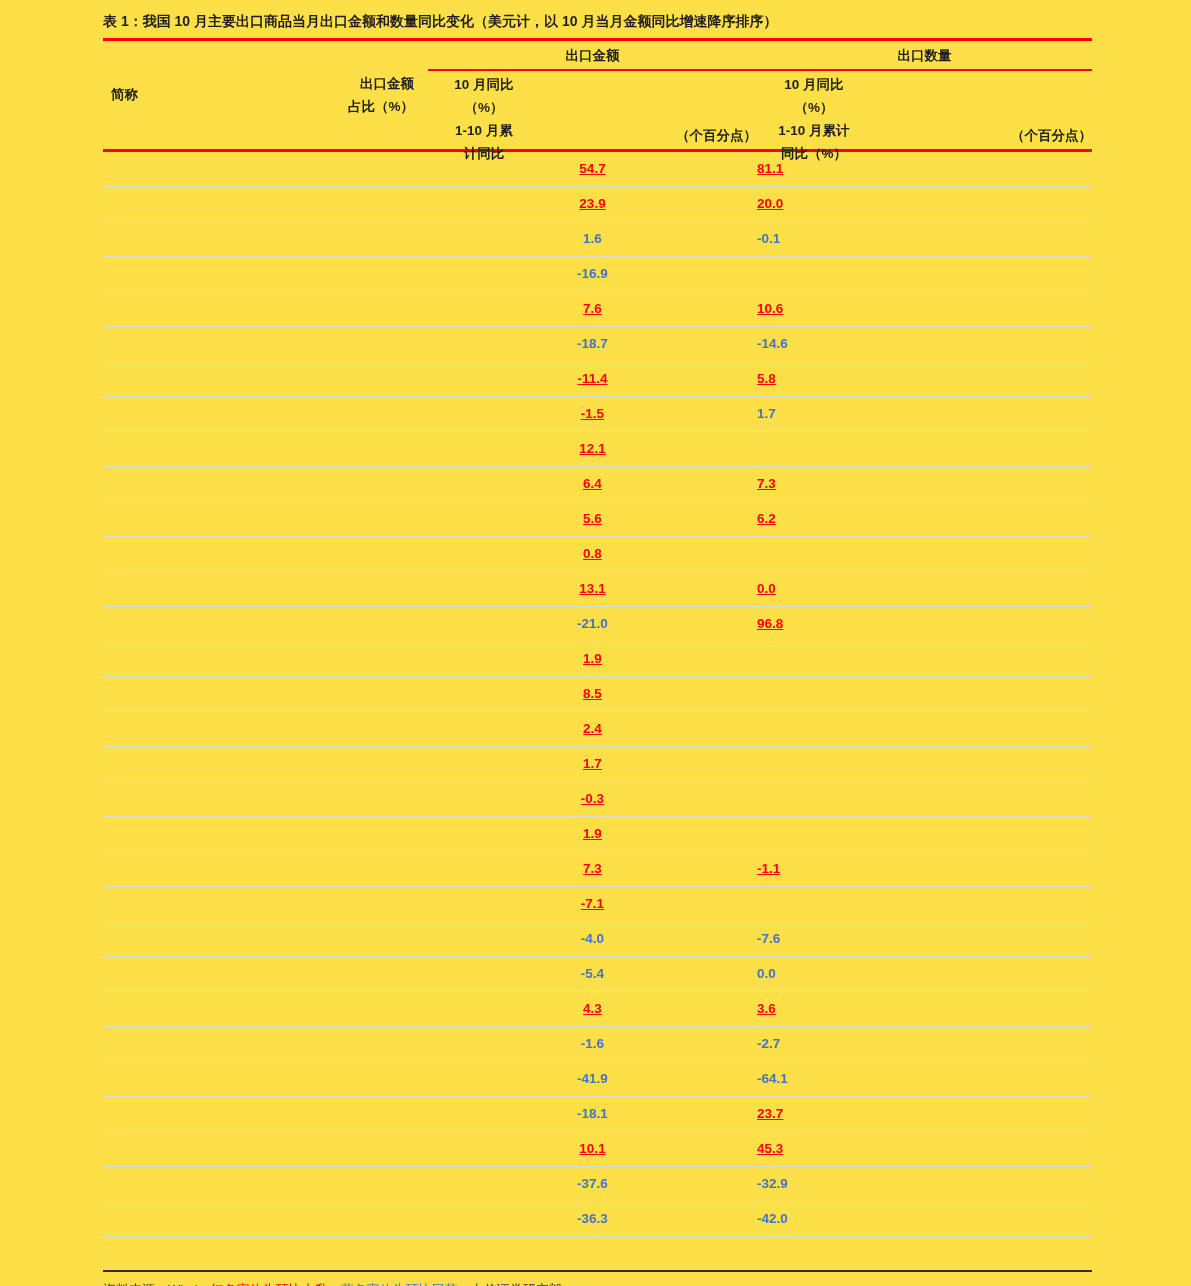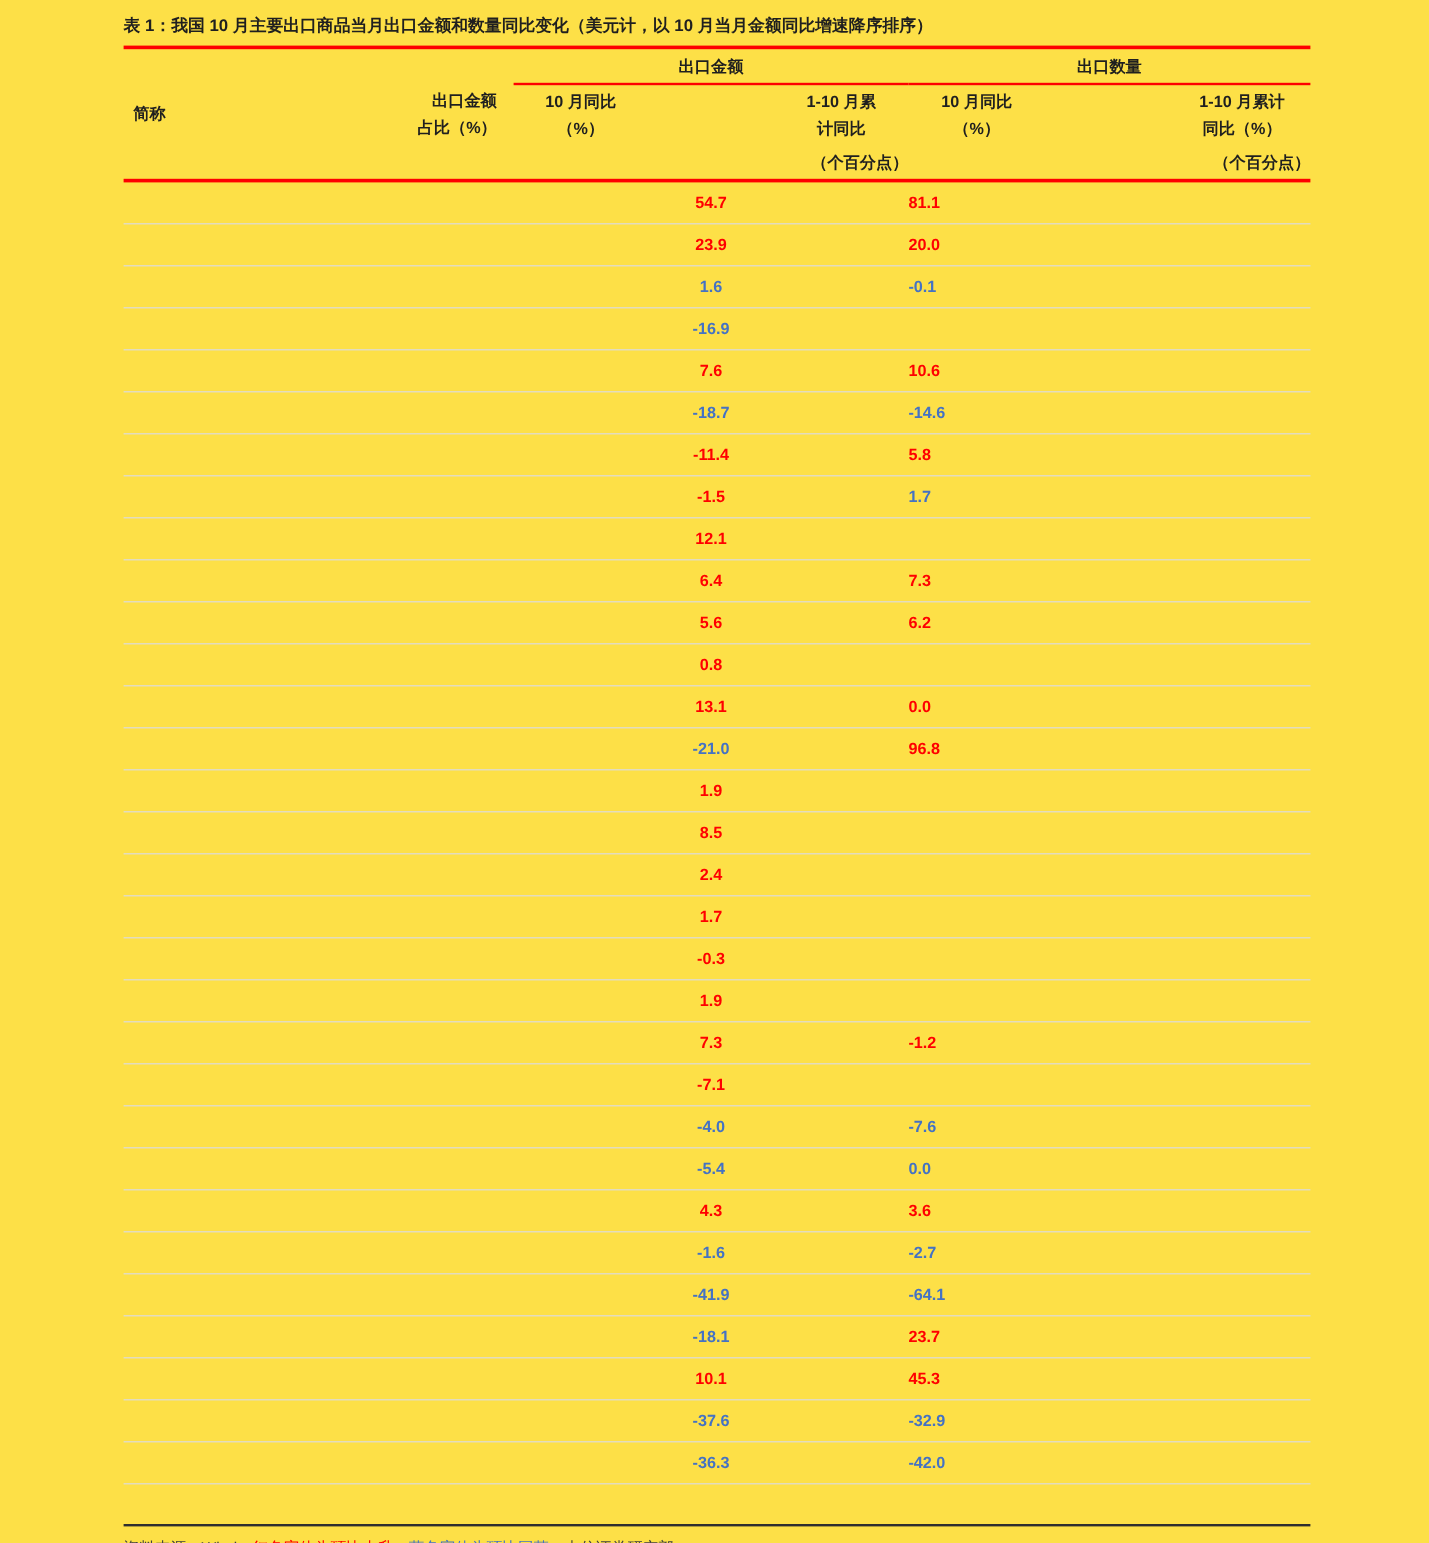--- a/index.html
+++ b/index.html
@@ -24,32 +24,32 @@
 
   
   .thead { display:flex; height:108px; border-bottom:3px solid var(--rule-red,#fe0000); font-weight:bold; font-size:13.5px; }
   .thead .hc1 { width:242px; display:flex; align-items:center; padding-left:8px; box-sizing:border-box; }
   .thead .hc2 { width:83px; display:flex; flex-direction:column; justify-content:center; align-items:flex-end; padding-right:14px; box-sizing:border-box; line-height:23px; text-align:right; }
   .hgroup { display:flex; flex-direction:column; }
   .hgroup.g1 { width:329px; }
   .hgroup.g2 { width:335px; }
   .gtitle { height:28px; line-height:30px; text-align:center; }
   .gline  { height:0; border-top:2px solid var(--rule-red,#fe0000); }
-  .subs   { display:flex; justify-content:space-between; height:48px; margin-top:2px; }
+  .subs   { display:flex; height:48px; margin-top:2px;flex-direction:column; }
   .sub    { width:34%; text-align:center; line-height:23px; }
   .ppnote { margin-top:3px; text-align:right; line-height:24px; }
 
   
   .row { display:flex; height:34px; line-height:34px; border-bottom:1px solid var(--row-line,#dbdbdb); font-weight:bold; font-size:13.5px; }
   .row .c1 { width:242px; }
   .row .c2 { width:83px; }
   .row .c3 { width:329px; text-align:center; }
   .row .c4 { width:335px; text-align:left; }
   .row.last-empty { height:33px; border-bottom:2px solid var(--bottom-line,#2e2e2e); }
-  .up   { color:var(--up-color,#ff0000); }
+  .up   { color:var(--up-color,#ff0000);text-decoration:underline; }
   .down { color:var(--down-color,#4472c4); }
 
   
   .src-note { margin-top:9px; font-size:13px; line-height:18px; color:var(--footer-text,#404040); white-space:nowrap; }
   .src-note .red  { color:var(--up-color,#ff0000); }
   .src-note .blue { color:var(--down-color,#4472c4); }
 </style>
 </head>
 <body>
 
@@ -216,21 +216,21 @@
         <div class="row">
           <div class="cell c1"></div>
           <div class="cell c2"></div>
           <div class="cell c3"><span class="up">1.9</span></div>
           <div class="cell c4"></div>
         </div>
         <div class="row">
           <div class="cell c1"></div>
           <div class="cell c2"></div>
           <div class="cell c3"><span class="up">7.3</span></div>
-          <div class="cell c4"><span class="up">-1.2</span></div>
+          <div class="cell c4"><span class="up">-1.1</span></div>
         </div>
         <div class="row">
           <div class="cell c1"></div>
           <div class="cell c2"></div>
           <div class="cell c3"><span class="up">-7.1</span></div>
           <div class="cell c4"></div>
         </div>
         <div class="row">
           <div class="cell c1"></div>
           <div class="cell c2"></div>

